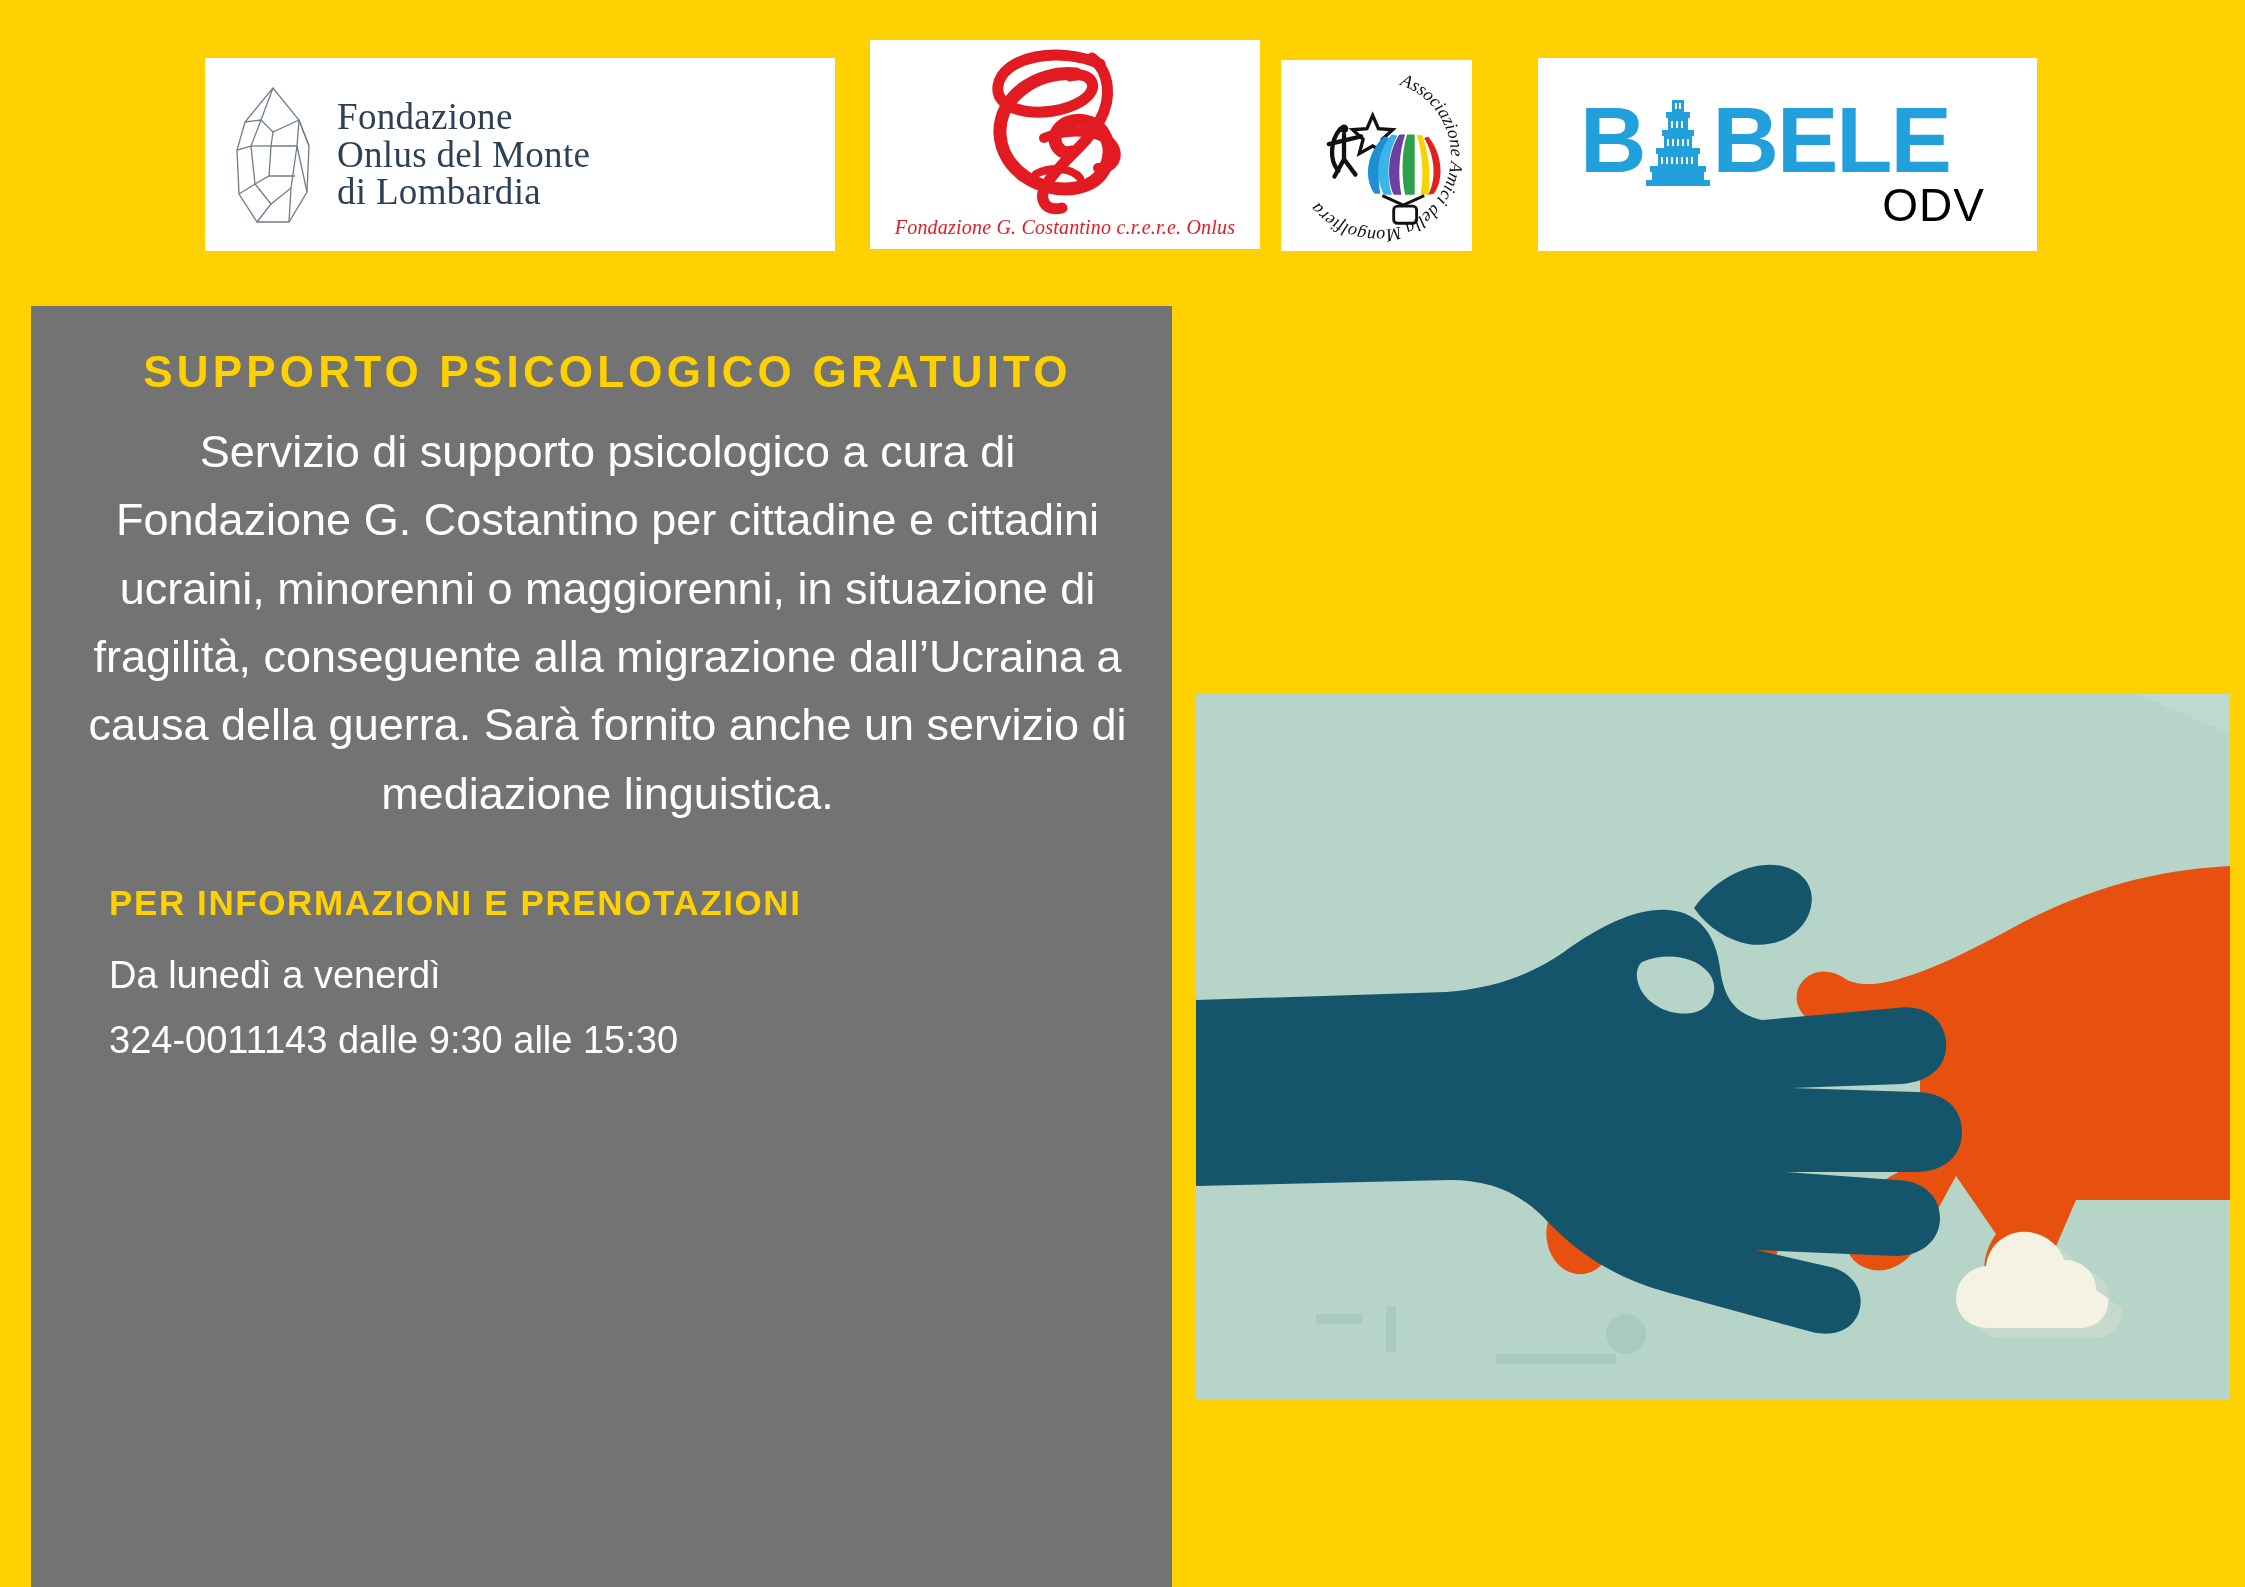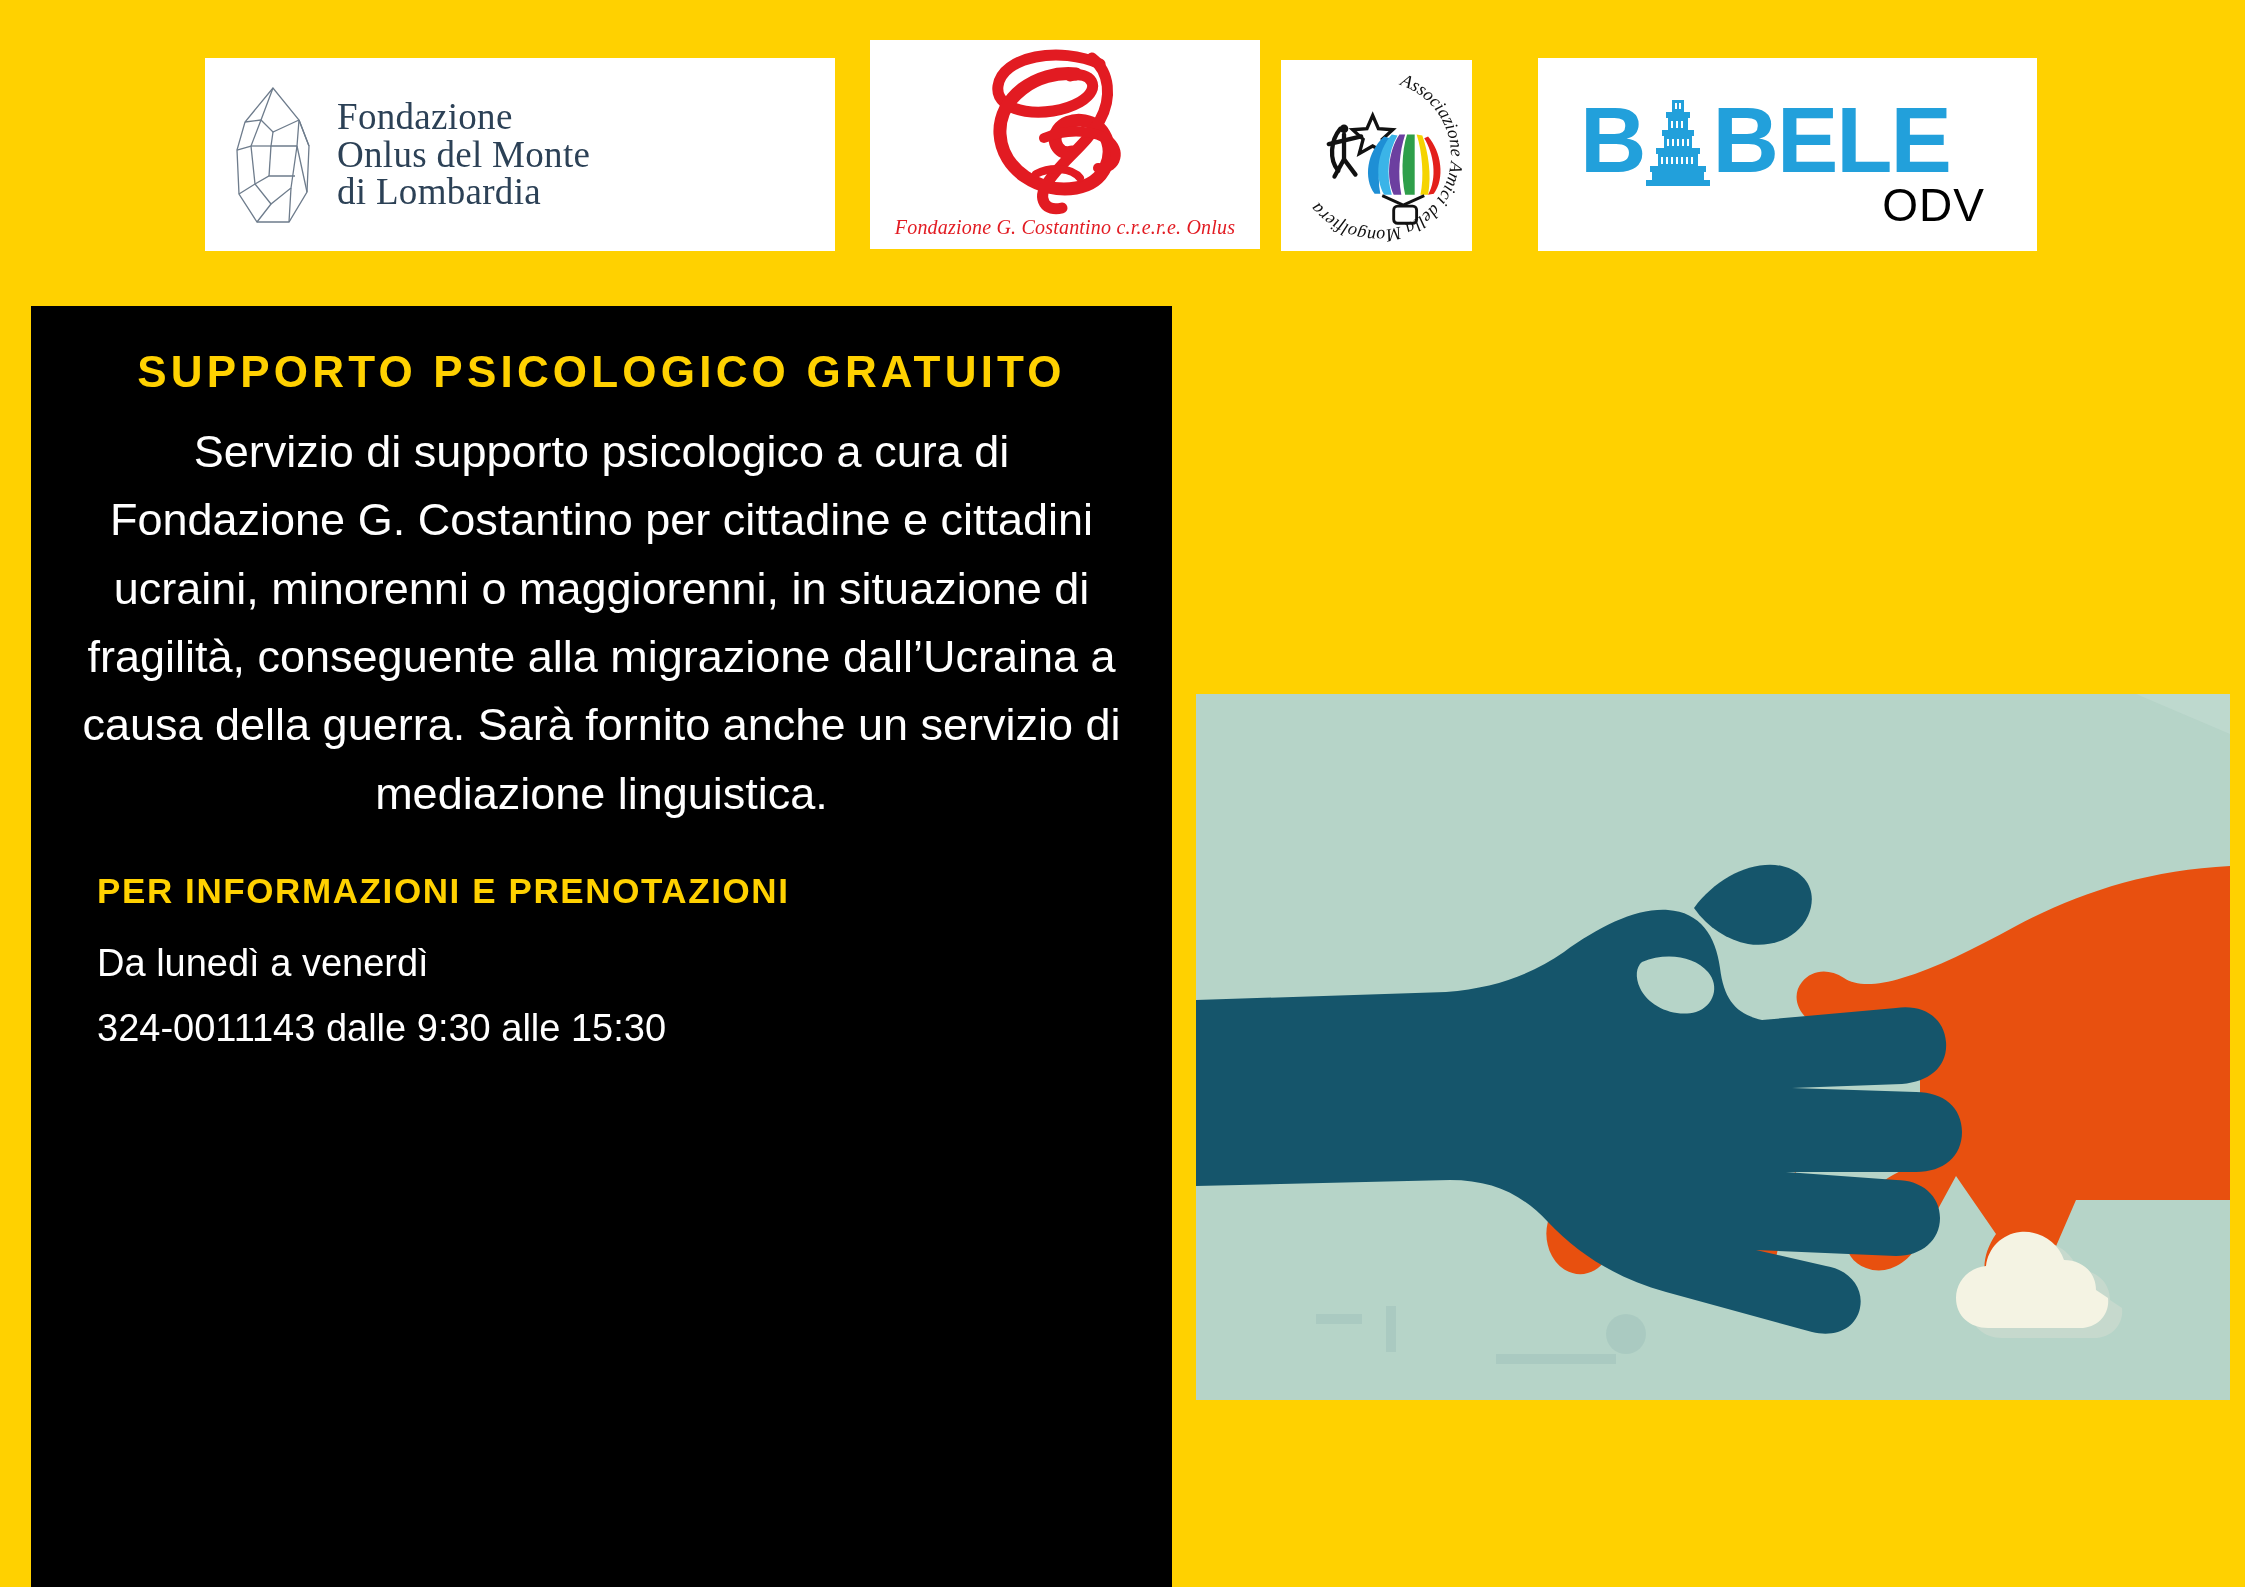--- a/index.html
+++ b/index.html
@@ -84,22 +84,22 @@
     font-weight:normal;
     letter-spacing:1px;
     line-height:1;
   }
 
   
   .blue-panel {
     position:absolute;
     left:31px; top:306px;
     width:1141px; height:1281px;
-    background:#000000;
-    padding:34px 26px 0 26px;
+    background:#737373;
+    padding:34px 26px 0 38px;
   }
   .panel-head {
     color:#FFD100;
     font-weight:bold;
     font-size:44px;
     letter-spacing:4.2px;
     text-align:center;
     line-height:1.45;
     padding:0 24px;
   }
@@ -110,21 +110,21 @@
     line-height:1.52;
     margin-top:14px;
     padding:0 16px;
   }
   .panel-sub {
     color:#FFD100;
     font-weight:bold;
     font-size:35px;
     letter-spacing:1.6px;
     line-height:1.52;
-    margin-top:36px;
+    margin-top:48px;
     text-align:left;
     padding-left:40px;
   }
   .panel-contact {
     color:#FFFFFF;
     font-size:38px;
     line-height:1.70;
     margin-top:14px;
     text-align:left;
     padding-left:40px;

